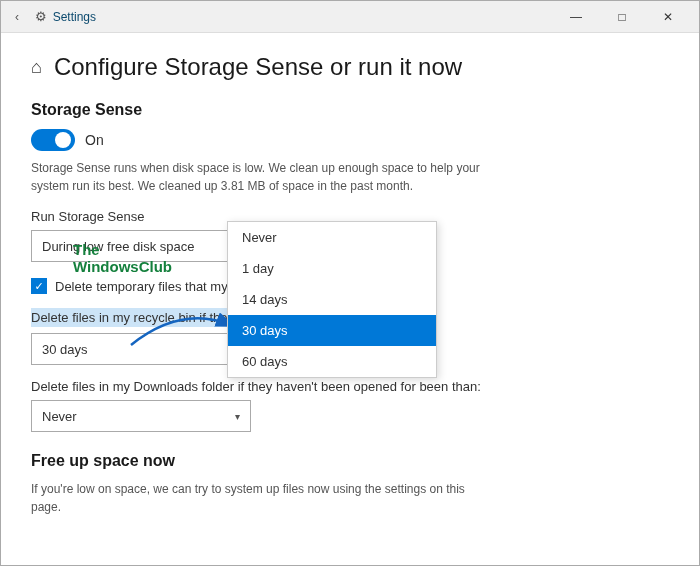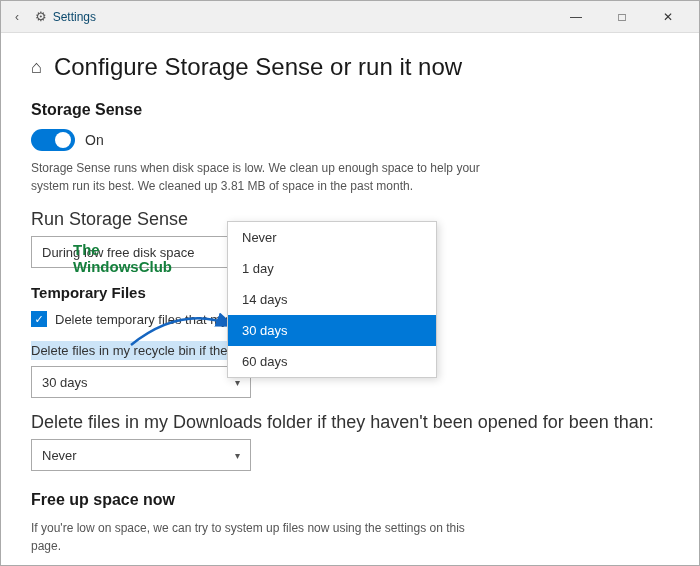--- a/index.html
+++ b/index.html
@@ -119,21 +119,21 @@
       color: #333;
     }
     .description {
       font-size: 12px;
       color: #555;
       line-height: 1.5;
       margin-bottom: 14px;
       max-width: 450px;
     }
     .field-label {
-      font-size: 18px;
+      font-size: 13px;
       color: #333;
       margin-bottom: 6px;
       margin-top: 12px;
     }
     .dropdown {
       width: 220px;
       height: 32px;
       border: 1px solid #aaa;
       background: #fff;
       display: flex;
@@ -277,21 +277,20 @@
     <div class="dropdown-overlay">
     <div class="dropdown-option">Never</div>
         <div class="dropdown-option">1 day</div>
         <div class="dropdown-option">14 days</div>
         <div class="dropdown-option selected">30 days</div>
         <div class="dropdown-option">60 days</div>
       </div>
 
     
     <div class="section-divider"></div>
-    <div class="sub-section-title">Temporary Files</div>
 
     <div class="checkbox-row">
       <div class="checkbox">
         <span class="checkbox-check">✓</span>
       </div>
       <span class="checkbox-label">Delete temporary files that my apps aren't using</span>
     </div>
 
     <div class="highlighted-label">Delete files in my recycle bin if they have been there for over:</div>
     <div class="dropdown" style="margin-bottom:14px;">

